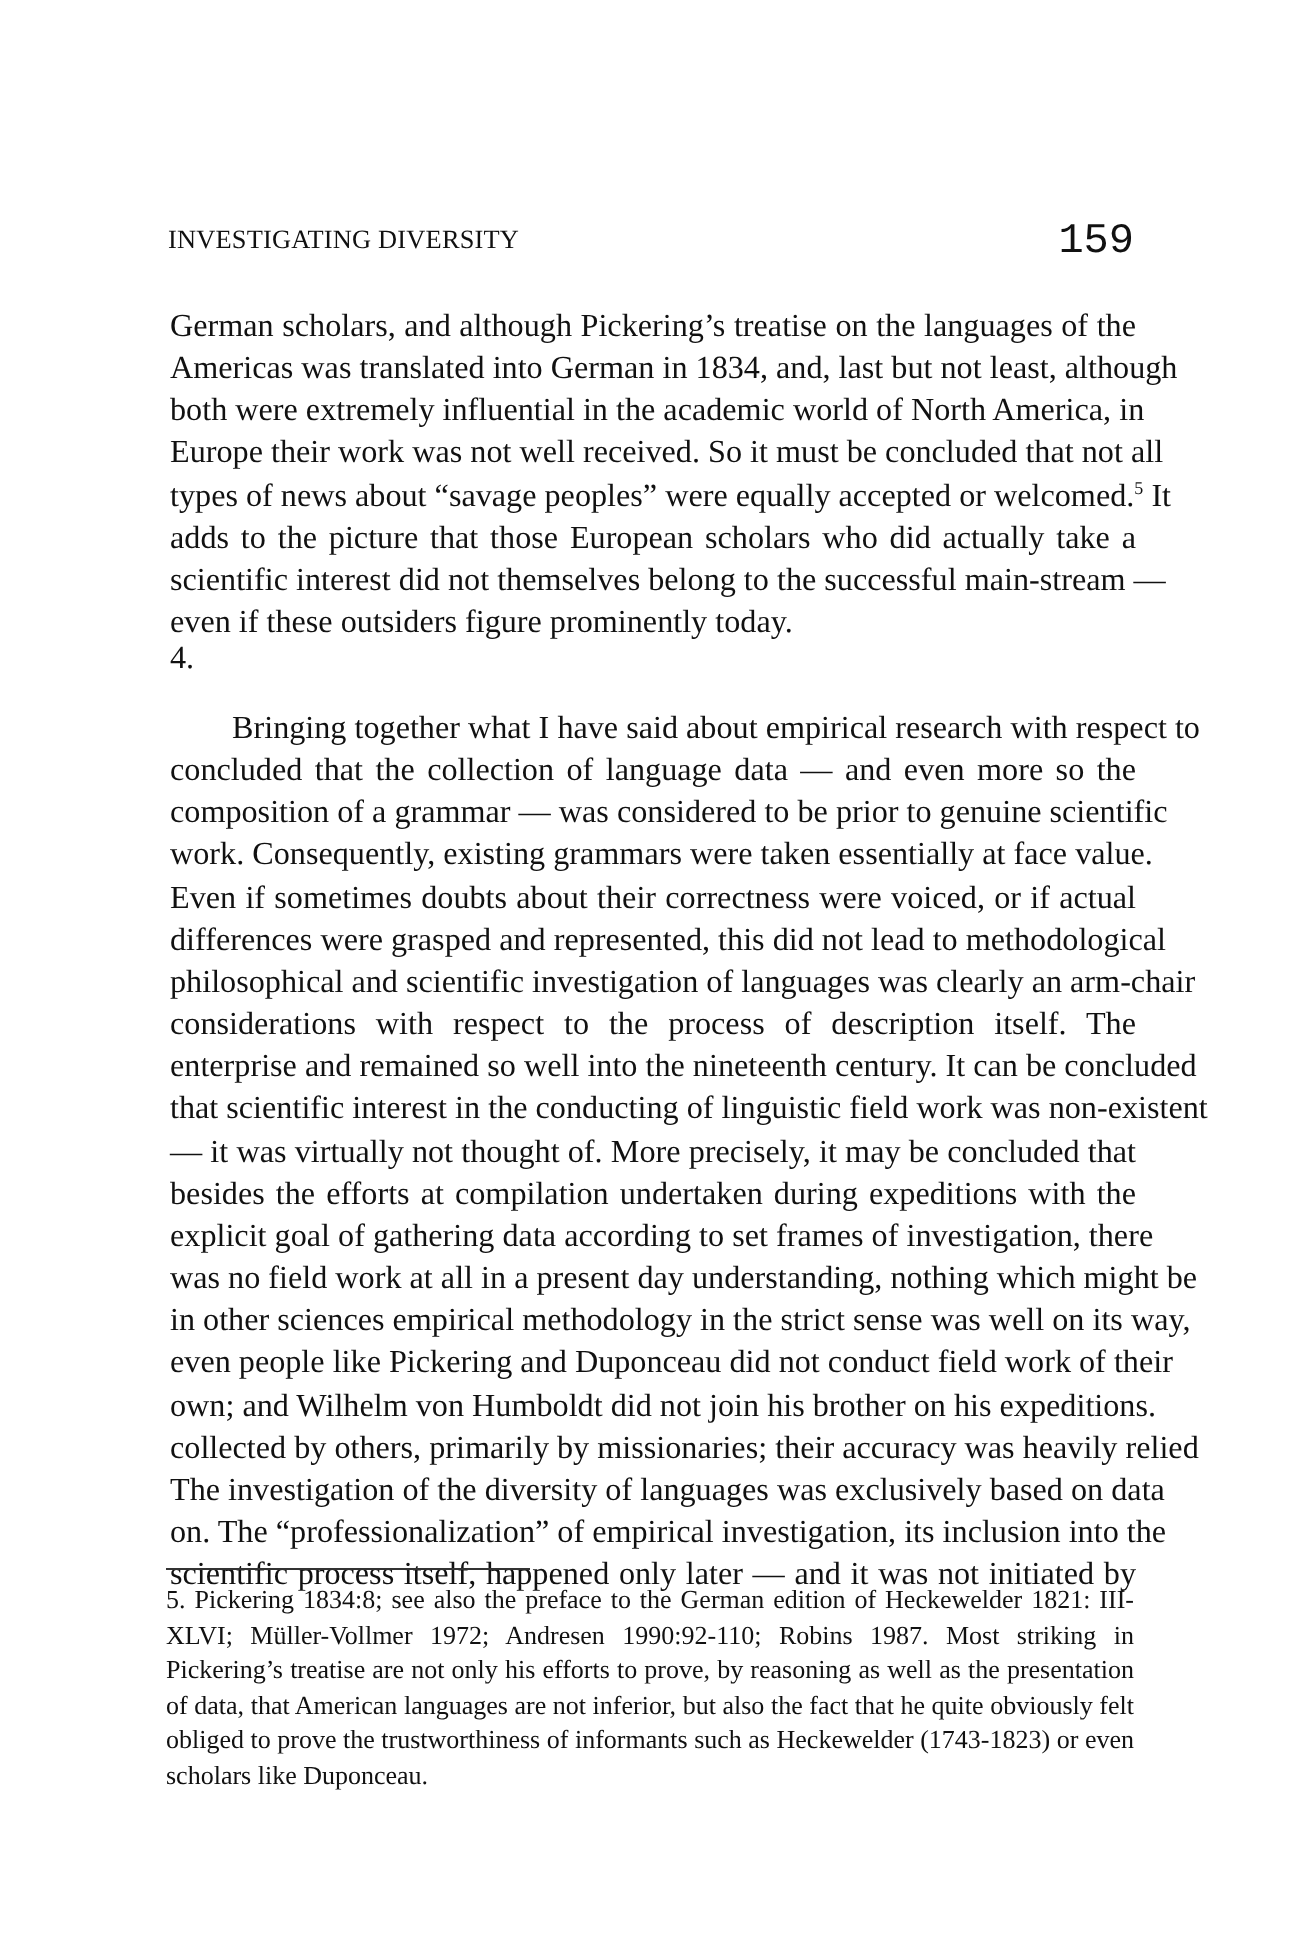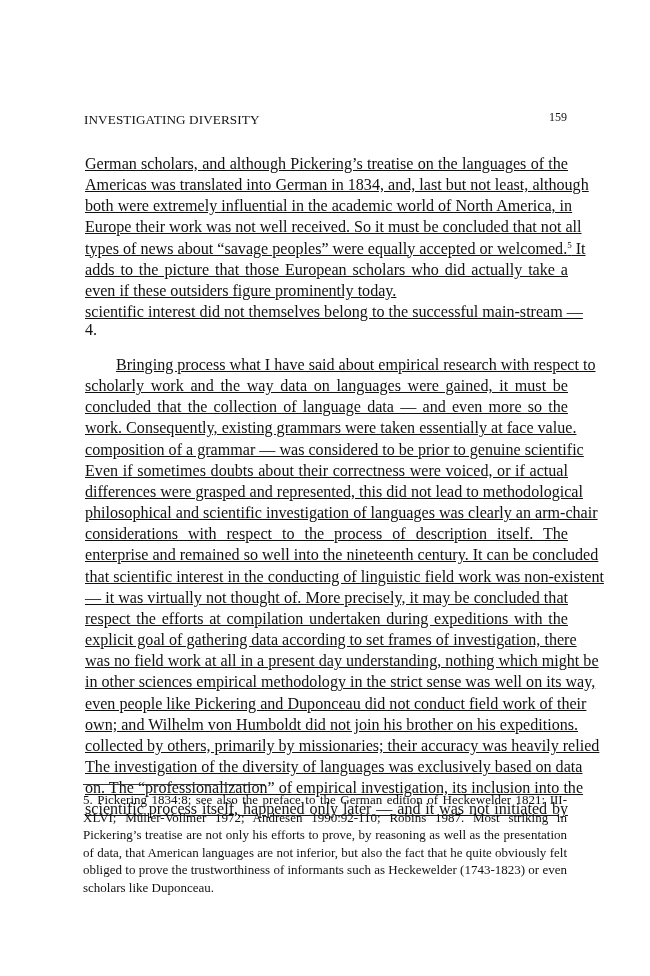--- a/index.html
+++ b/index.html
@@ -1,23 +1,23 @@
 <!DOCTYPE html>
 <html><head>
 <meta charset="utf-8">
 <style>
   html, body { margin: 0; padding: 0; background: #ffffff; }
   body { width: 650px; height: 976px; position: relative; overflow: hidden;
          font-family: "Liberation Serif", "DejaVu Serif", serif; color: #111; }
   .page { position: absolute; left: 0; top: 0; width: 650px; height: 976px; background: #fff; }
   .running-head { position: absolute; top: 111px; left: 84px; width: 483px; height: 20px; }
   .running-title { position: absolute; left: 0; right: 0; text-align: left; font-size: 13.2px; letter-spacing: 0.1px; top: 1px; }
-  .page-number { position: absolute; right: 0; top: -1px; font-size: 12px; }
+  .page-number { position: absolute; right: 0; top: -1px; font-size: 21px; font-family: Liberation Mono, monospace; }
   .body { position: absolute; left: 85px; top: 153px; width: 483px; font-size: 16.1px; line-height: 21.15px; }
-  .para { margin: 0; text-align: justify; text-align-last: left; text-decoration: underline; }
+  .para { margin: 0; text-align: justify; text-align-last: left; }
   .para .ln { display: block; text-align: justify; text-align-last: justify; white-space: nowrap; }
   .para .ln.last { text-align-last: left; }
   .section-number { position: absolute; left: 85px; top: 321px; font-size: 16.1px; }
   .para2 { position: absolute; left: 85px; top: 354px; width: 483px; font-size: 16.1px; line-height: 21.15px; }
   .para2 .ln.first { text-indent: 31px; }
   sup { font-size: 9px; vertical-align: 6px; line-height: 0; }
   .fn-rule { position: absolute; left: 83px; top: 784px; width: 182px; height: 0; border-top: 1px solid #333; }
   .footnote { position: absolute; left: 83px; top: 791px; width: 484px; font-size: 13px; line-height: 17.5px; }
   .footnote .ln { display: block; text-align: justify; text-align-last: justify; white-space: nowrap; }
   .footnote .ln.last { text-align-last: left; }
@@ -33,42 +33,41 @@
   </div>
 
   <div class="body">
     <p class="para">
       <span class="ln">German scholars, and although Pickering’s treatise on the languages of the</span>
       <span class="ln">Americas was translated into German in 1834, and, last but not least, although</span>
       <span class="ln">both were extremely influential in the academic world of North America, in</span>
       <span class="ln">Europe their work was not well received. So it must be concluded that not all</span>
       <span class="ln"><span>types of news about “savage peoples” were equally accepted or welcomed.</span><sup>5</sup><span> It</span></span>
       <span class="ln">adds to the picture that those European scholars who did actually take a</span>
+      <span class="ln">scientific interest did not themselves belong to the successful main-stream —</span>
       <span class="ln last">even if these outsiders figure prominently today.</span>
-      <span class="ln">scientific interest did not themselves belong to the successful main-stream —</span>
     </p>
   </div>
 
   <div class="section-number">4.</div>
 
   <div class="para2">
     <p class="para">
-      <span class="ln first">Bringing process what I have said about empirical research with respect to</span>
-      <span class="ln">scholarly work and the way data on languages were gained, it must be</span>
+      <span class="ln first">Bringing together what I have said about empirical research with respect to</span>
       <span class="ln">concluded that the collection of language data — and even more so the</span>
+      <span class="ln">composition of a grammar — was considered to be prior to genuine scientific</span>
       <span class="ln">work. Consequently, existing grammars were taken essentially at face value.</span>
-      <span class="ln">composition of a grammar — was considered to be prior to genuine scientific</span>
       <span class="ln">Even if sometimes doubts about their correctness were voiced, or if actual</span>
       <span class="ln">differences were grasped and represented, this did not lead to methodological</span>
       <span class="ln">philosophical and scientific investigation of languages was clearly an arm-chair</span>
       <span class="ln">considerations with respect to the process of description itself. The</span>
       <span class="ln">enterprise and remained so well into the nineteenth century. It can be concluded</span>
       <span class="ln">that scientific interest in the conducting of linguistic field work was non-existent</span>
       <span class="ln">— it was virtually not thought of. More precisely, it may be concluded that</span>
-      <span class="ln">respect the efforts at compilation undertaken during expeditions with the</span>
+      <span class="ln">besides the efforts at compilation undertaken during expeditions with the</span>
       <span class="ln">explicit goal of gathering data according to set frames of investigation, there</span>
       <span class="ln">was no field work at all in a present day understanding, nothing which might be</span>
       <span class="ln">in other sciences empirical methodology in the strict sense was well on its way,</span>
       <span class="ln">even people like Pickering and Duponceau did not conduct field work of their</span>
       <span class="ln">own; and Wilhelm von Humboldt did not join his brother on his expeditions.</span>
       <span class="ln">collected by others, primarily by missionaries; their accuracy was heavily relied</span>
       <span class="ln">The investigation of the diversity of languages was exclusively based on data</span>
       <span class="ln">on. The “professionalization” of empirical investigation, its inclusion into the</span>
       <span class="ln">scientific process itself, happened only later — and it was not initiated by</span>
     </p>

